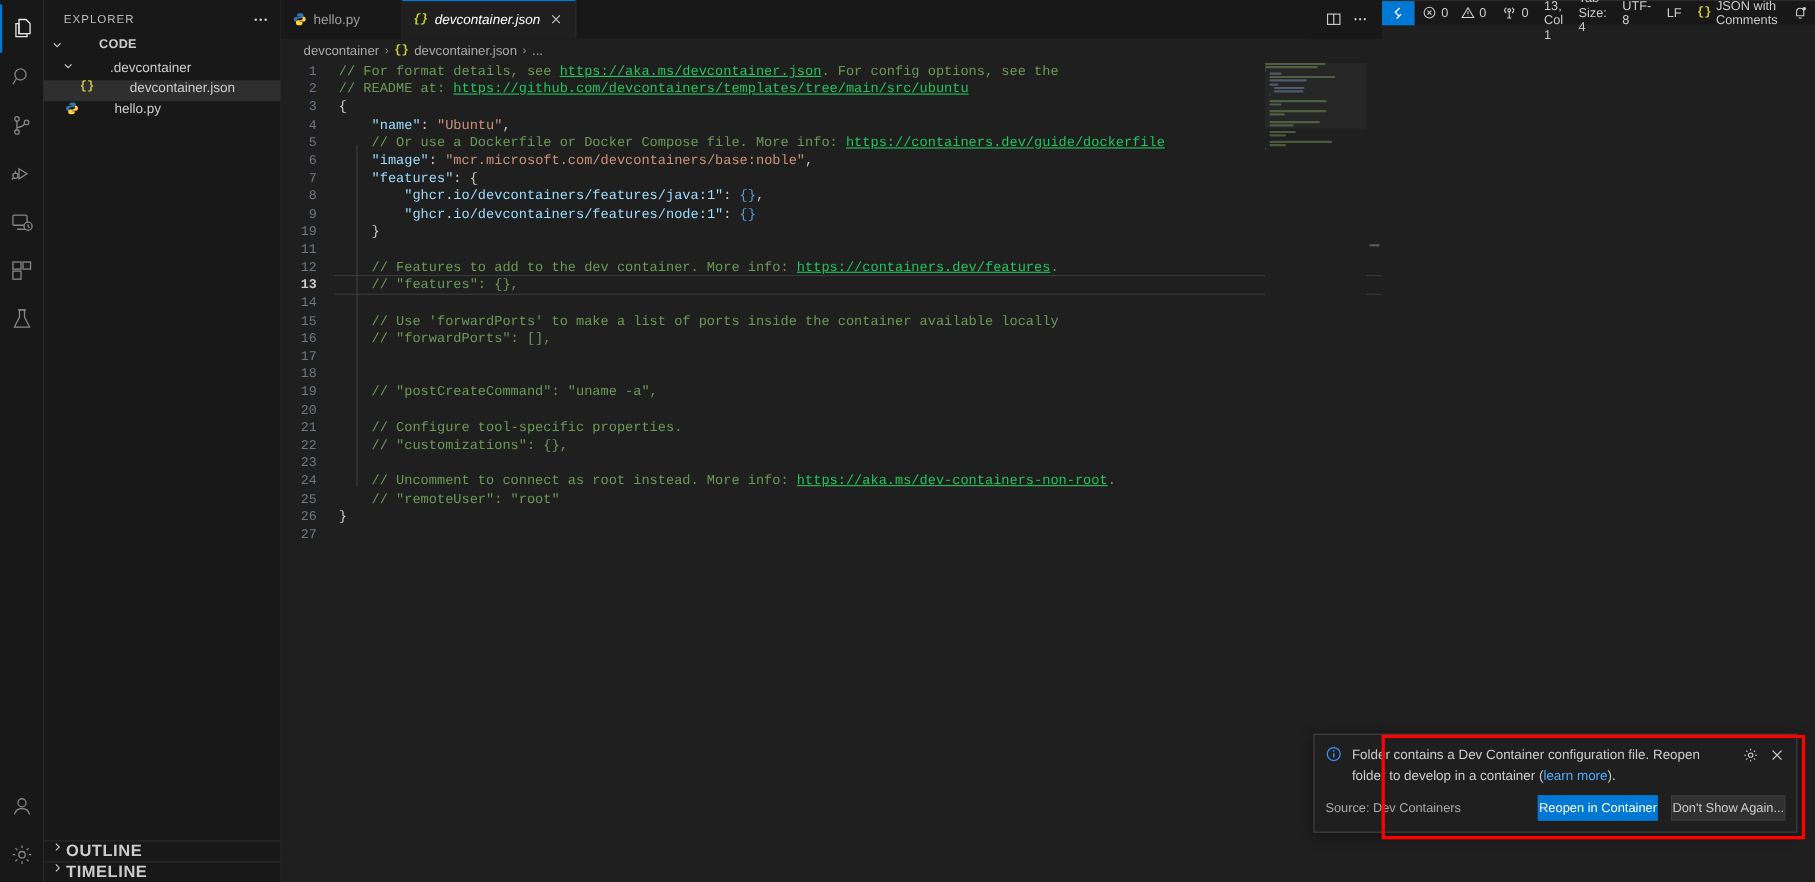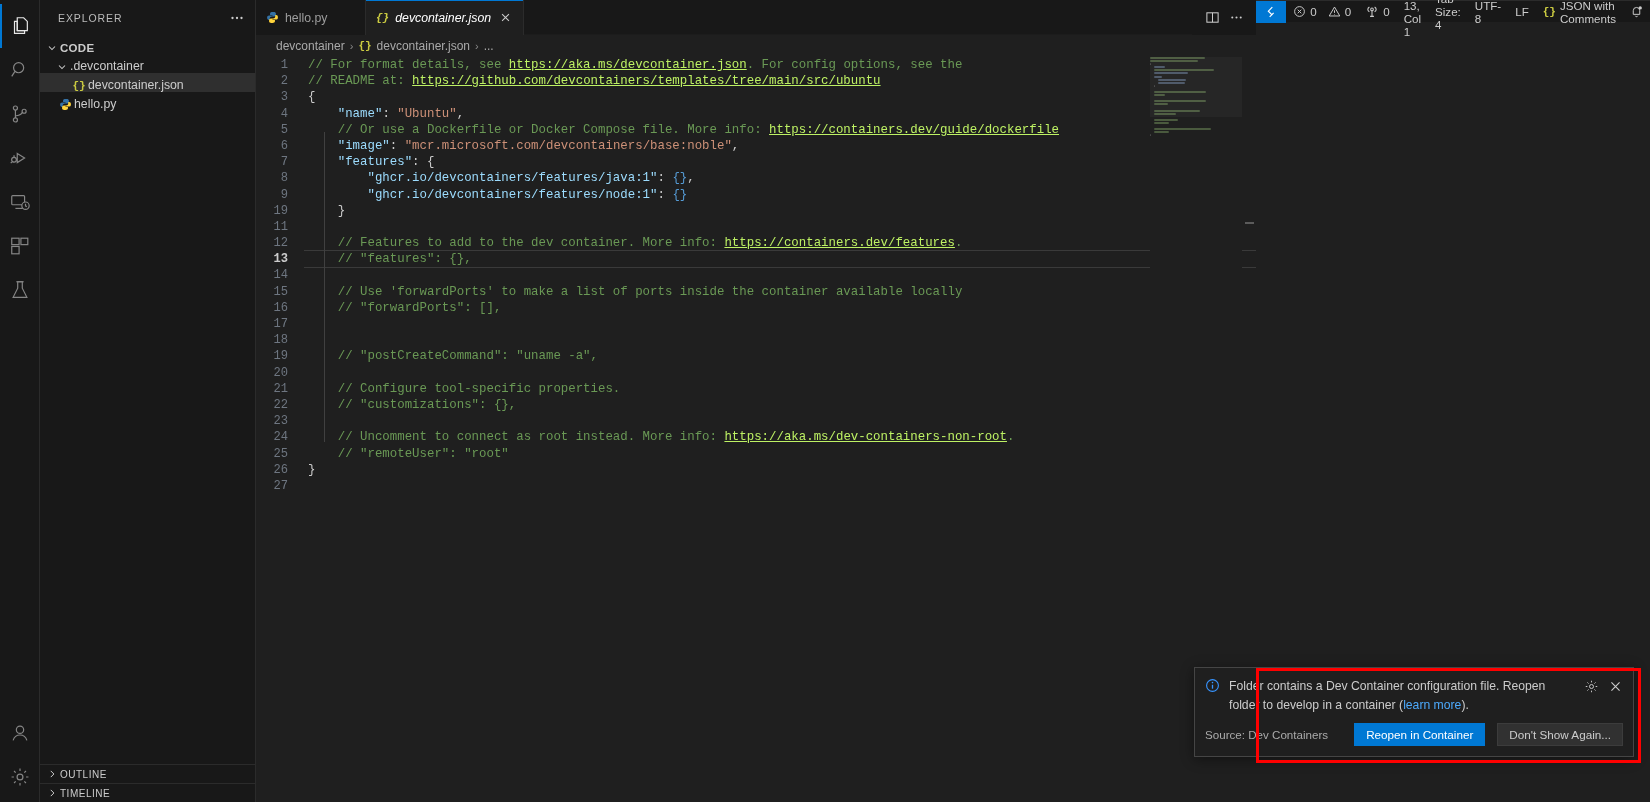--- a/index.html
+++ b/index.html
@@ -39,35 +39,35 @@
   }
   .sb-header {
     height: 35px; display: flex; align-items: center; justify-content: space-between;
     padding: 0 8px 0 18px; font-size: 10.5px; letter-spacing: .9px; color: #bbbbbb; text-transform: uppercase;
   }
   .sb-actions { display: flex; align-items: center; gap: 2px; color: #cccccc; }
   .icon-btn { width: 20px; height: 20px; display: flex; align-items: center; justify-content: center; border-radius: 4px; cursor: pointer; }
 
   .tree { flex: 0 0 auto; padding-top: 0; }
   .tree-row {
-    height: 19px; display: flex; align-items: flex-end; font-size: 12.3px; color: #cccccc;
-    padding-right: 6px; cursor: pointer; white-space: nowrap;
+    height: 19px; display: flex; align-items: flex-start; font-size: 12.3px; color: #cccccc;
+    padding-right: 6px; cursor: pointer; white-space: nowrap; gap: 30px;
   }
   .tree-row.selected { background: #2f2f2f; }
   .tw-chev { width: 16px; display: flex; align-items: center; justify-content: center; color: #cccccc; flex: 0 0 16px; }
   .tw-ico { width: 18px; display: flex; align-items: center; justify-content: center; flex: 0 0 18px; }
   .lvl0 { padding-left: 4px; }
   .lvl1 { padding-left: 14px; }
   .lvl2 { padding-left: 30px; }
   .bold-row { font-weight: bold; font-size: 11.5px; letter-spacing: .3px; }
   .json-brace { color: #cbcb41; font-size: 11px; font-family: "Liberation Mono", monospace; font-weight: bold;}
 
   .sb-spacer { flex: 1; }
   .sb-panel {
-    height: 19px; display: flex; align-items: center; font-size: 10px; font-weight: normal;
+    height: 19px; display: flex; align-items: flex-start; font-size: 15px; font-weight: bold;
     letter-spacing: .5px; color: #cccccc; border-top: 1px solid #2b2b2b; padding-left: 4px; cursor: pointer;
   }
   .sb-panel .tw-chev { font-size: 10px; }
 
   
   .editor-area { flex: 1; display: flex; flex-direction: column; min-width: 0; background: #1f1f1f; }
 
   .tabsbar { height: 35px; background: #181818; display: flex; align-items: stretch; position: relative; }
   .tabs { display: flex; align-items: stretch; }
   .tab {
@@ -105,21 +105,21 @@
     border-top: 1px solid #3a3a3a; border-bottom: 1px solid #3a3a3a; pointer-events: none;
   }
   .ctext { padding-left: 0; }
   .ind { display: inline-block; }
   .cmt { color: #6a9955; }
   .str { color: #ce9178; }
   .key { color: #9cdcfe; }
   .pun { color: #cccccc; }
   .brc { color: #cccccc; }
   .cbrace-blue { color: #569cd6; }
-  .lnk { color: #bef264; text-decoration: underline; margin-top: 20px; }
+  .lnk { color: #22c55e; text-decoration: underline; margin-top: 20px; }
   .guide { position: absolute; top: 0; bottom: 0; width: 1px; background: #404040; }
 
   
   .minimap {
     position: absolute; top: 0; right: 14px; width: 92px; height: 100%;
     background: #1f1f1f; pointer-events: none;
   }
   .mm-line { height: 2px; margin-bottom: 1.1px; border-radius: 1px; }
   .mm-slider { position: absolute; left: 0; right: 0; top: 0; height: 60px; background: rgba(255,255,255,0.035); }
 
@@ -137,21 +137,21 @@
     border: 3px solid #ff0000; z-index: 60; pointer-events: none;
   }
   .toast-top { display: flex; align-items: flex-start; padding: 9px 8px 4px 10px; gap: 8px; }
   .info-ico { flex: 0 0 16px; margin-top: 1px; }
   .toast-msg { flex: 1; font-size: 12.2px; line-height: 19px; color: #cccccc; }
   .toast-msg a { color: #4daafc; text-decoration: none; cursor: pointer; }
   .toast-tools { display: flex; gap: 4px; align-items: center; margin-top: -1px; }
   .toast-bottom { display: flex; align-items: center; padding: 4px 10px 10px 10px; gap: 12px; }
   .src-label { font-size: 11.6px; color: #aaaaaa; flex: 1; }
   .btn {
-    font-size: 11.7px; padding: 4px 11px; cursor: pointer; white-space: nowrap;
+    font-size: 11.7px; padding: 4px 0; cursor: pointer; white-space: nowrap;
     font-family: "Liberation Sans", sans-serif;
   }
   .btn-primary { background: #0078d4; color: #ffffff; border: 1px solid #0078d4; }
   .btn-secondary { background: #313131; color: #cccccc; border: 1px solid #3c3c3c; }
 
   
   .statusbar {
     height: 22px; flex: 0 0 22px; background: #181818; border-top: 1px solid #2b2b2b;
     display: flex; align-items: center; font-size: 11.6px; color: #cccccc;
   }

